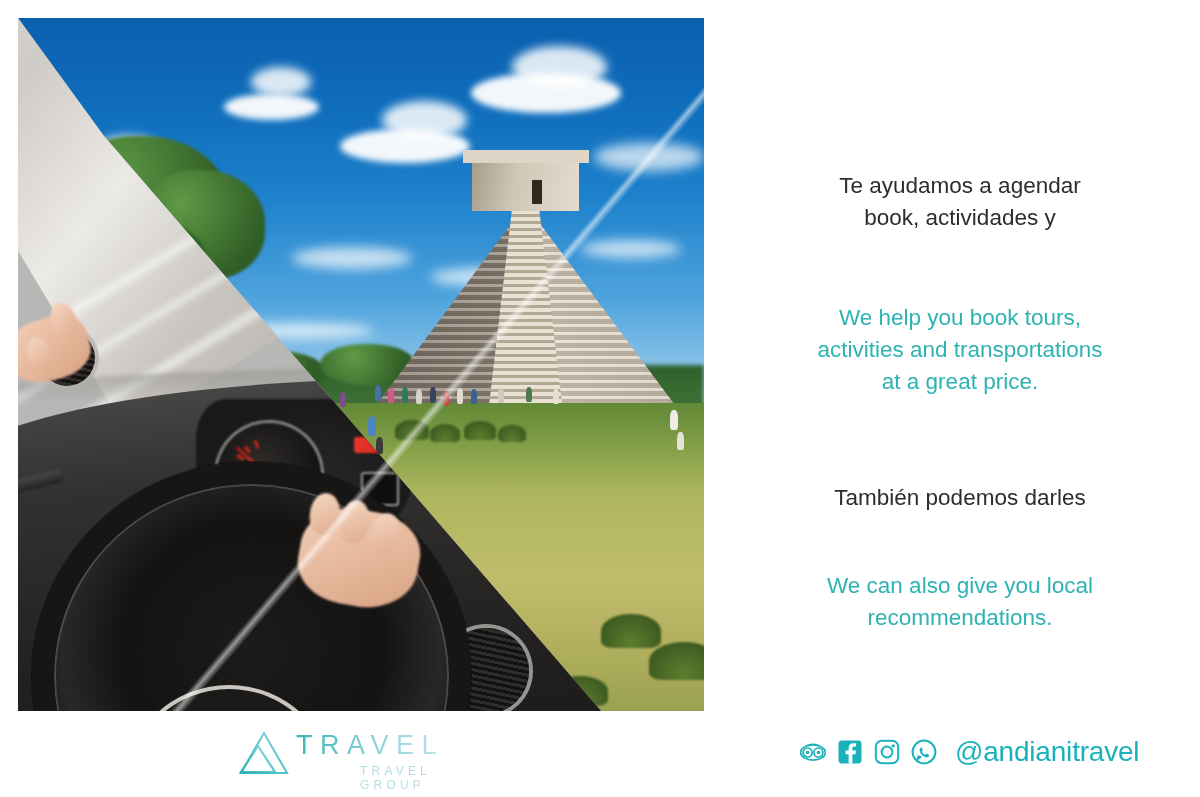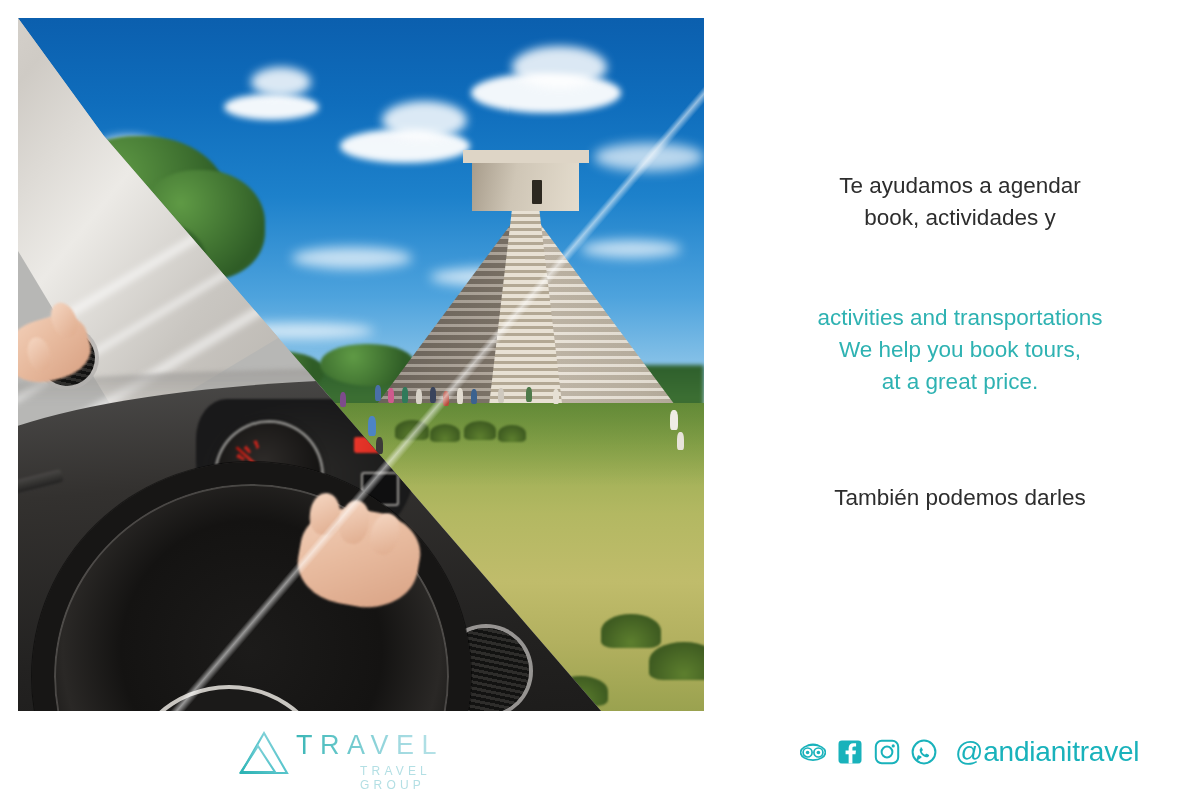--- a/index.html
+++ b/index.html
@@ -570,29 +570,33 @@
 
   <div class="text-col">
 
 
     <div class="block" id="block-es-1">
       <p class="para">Te ayudamos a agendar</p>
       <p class="para">book, actividades y</p>
     </div>
 
     <div class="block" id="block-en-1">
+      <p class="para en">We help you book tours,</p>
       <p class="para en">activities and transportations</p>
-      <p class="para en">We help you book tours,</p>
       <p class="para en">at a great price.</p>
     </div>
 
     <div class="block" id="block-es-2">
       <p class="para">También podemos darles</p>
     </div>
 
+    <div class="block" id="block-en-2">
+      <p class="para en">We can also give you local</p>
+      <p class="para en">recommendations.</p>
+    </div>
   </div>
 
   <div class="logo-area">
     <div class="logo-mark">
       <svg viewBox="0 0 52 48" width="52" height="48">
         <defs>
           <linearGradient id="lg" x1="0" y1="1" x2="1" y2="0">
             <stop offset="0%" stop-color="#2bb3b3"></stop>
             <stop offset="55%" stop-color="#5cc6cd"></stop>
             <stop offset="100%" stop-color="#a9dde4"></stop>

